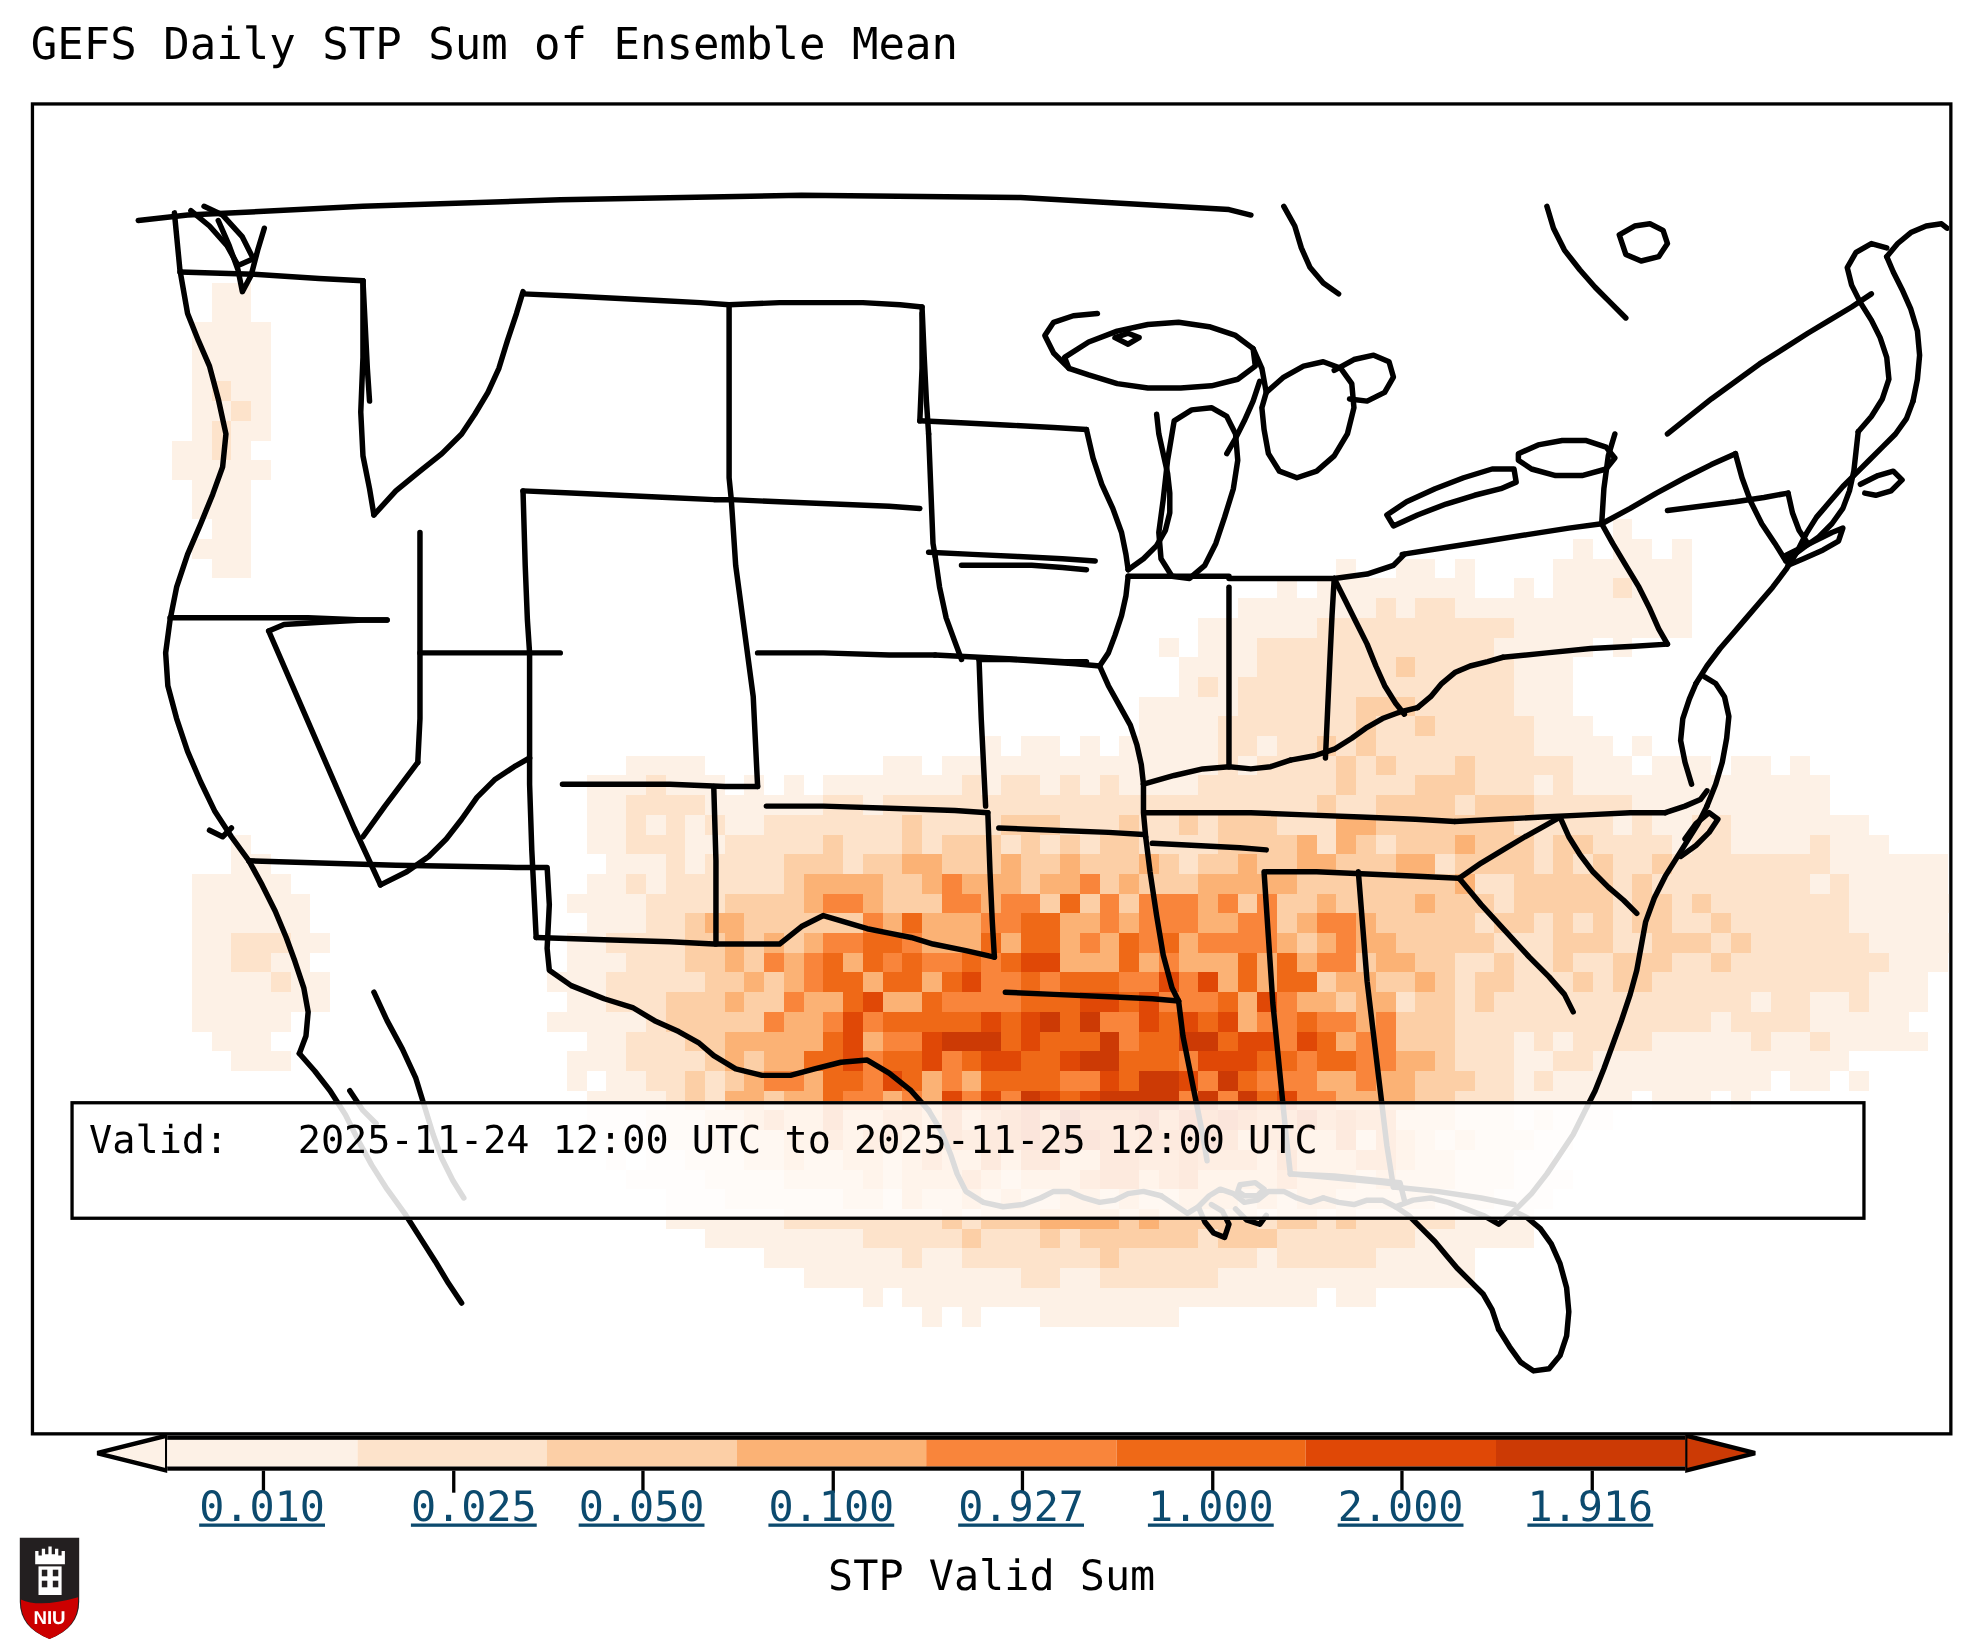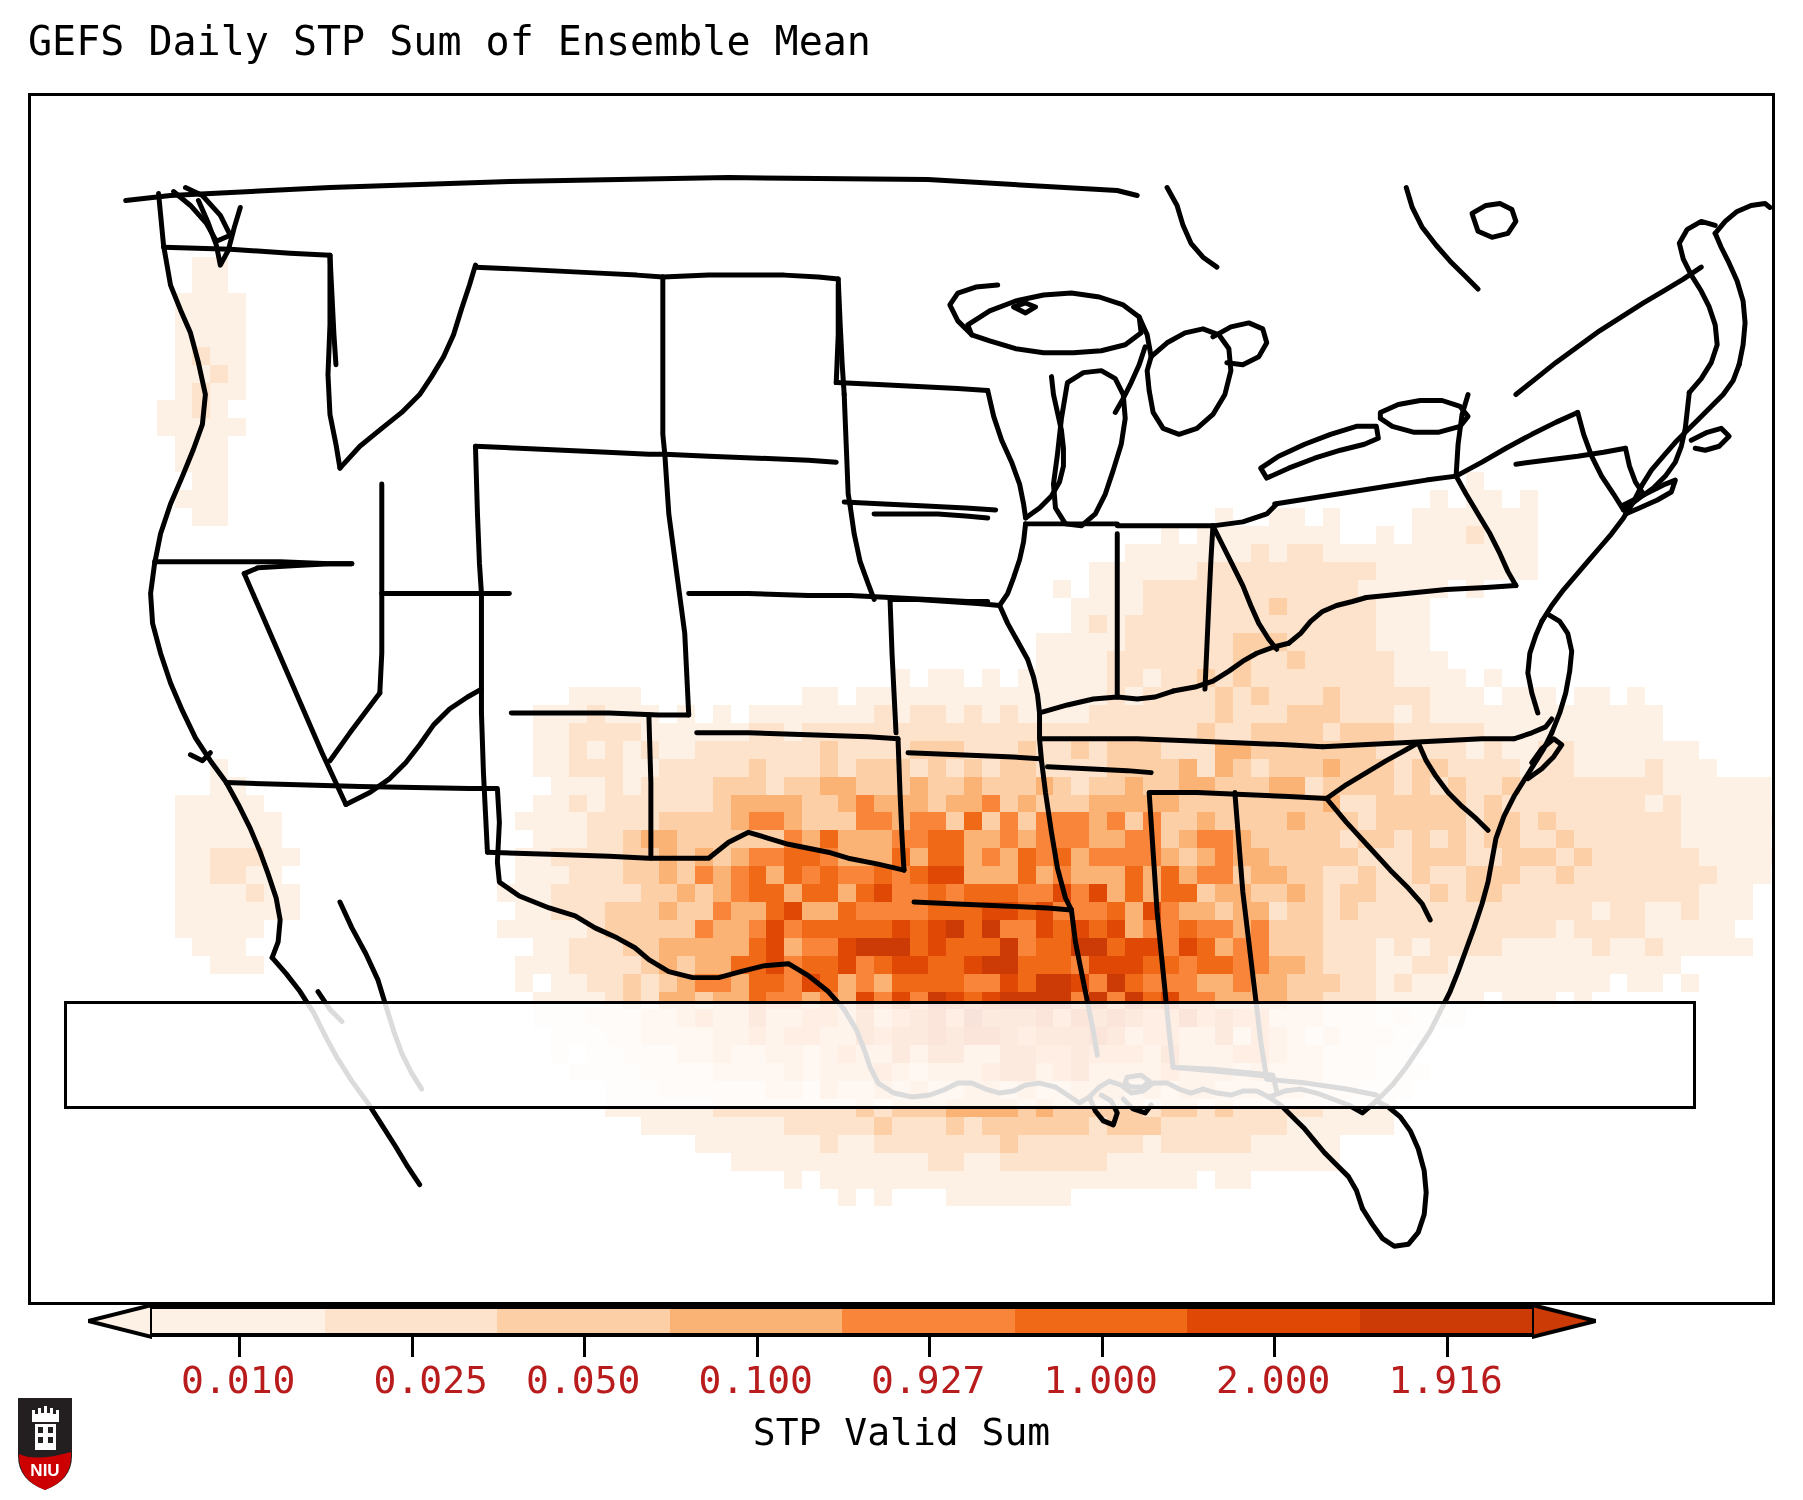--- a/index.html
+++ b/index.html
@@ -106,25 +106,26 @@
   .cb-tick {
     position: absolute;
     top: 0;
     width: 3px;
     height: 20px;
     background: #000;
   }
   #cb-ticklabels { position: absolute; left: 0px; top: 1348px; width: 1803px; height: 50px; z-index: 6; }
   .cb-ticklabel {
     position: absolute;
-    top: 10px;
+    top: 0;
     transform: translateX(-50%);
     font-size: 38px;
-    color: #b91c1c;
+    color: #0c4a6e;
     white-space: pre;
+    text-decoration: underline;
   }
   #colorbar-label {
     position: absolute;
     left: 0;
     top: 1410px;
     width: 1803px;
     text-align: center;
     font-size: 38px;
     color: #000;
     z-index: 6;
@@ -2249,20 +2250,21 @@
         <path d="M1600,354 L1604,372 L1610,388 L1618,400"></path>
         <path d="M1664,298 L1676,284 L1686,268 L1692,250 L1690,230 L1684,212 L1676,196 L1666,180 L1658,164 L1654,148 L1662,134 L1676,126 L1690,130"></path>
         <path d="M1430,382 L1432,350 L1436,320 L1442,300"></path>
         <path d="M1118,252 L1112,270 L1104,288 L1096,304 L1088,318"></path>
         <path d="M998,424 L1012,414 L1024,402 L1032,388 L1036,372 L1036,354 L1034,336 L1030,318 L1026,300 L1024,282"></path>
         <path d="M1124,262 L1120,240 L1112,222"></path>
       </g>
     </svg>
 
     <div id="annotation-box">
+      <div class="ann-line"><span class="ann-label">Valid:</span><span>2025-11-24 12:00 UTC to 2025-11-25 12:00 UTC</span></div>
     </div>
 
   </div>
 </div>
 
 <div id="colorbar-wrap">
   <svg class="cb-arrow-outline" style="left:26px;" viewBox="0 0 64 36" preserveAspectRatio="none">
     <polygon points="0,18 64,2 64,34" fill="#fdf1e6" stroke="#000" stroke-width="4"></polygon>
   </svg>
   <div id="colorbar-bar">

